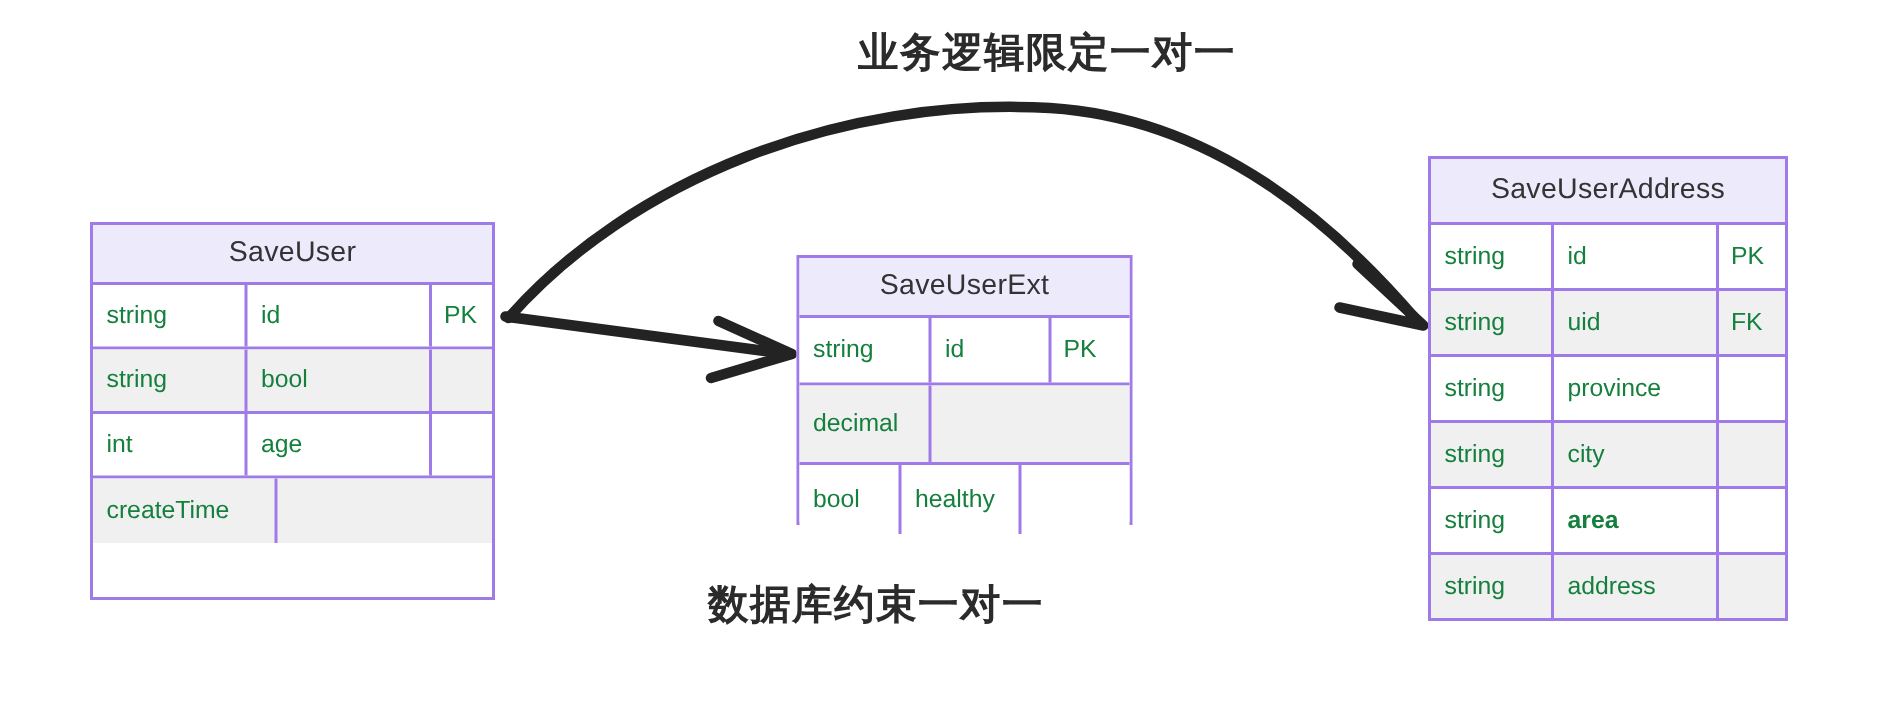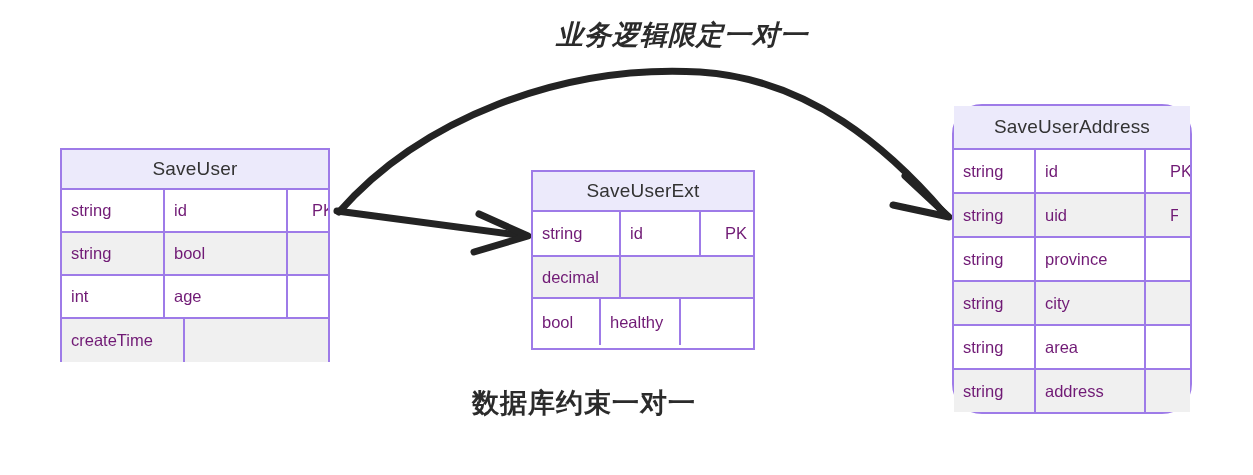--- a/index.html
+++ b/index.html
@@ -45,33 +45,33 @@
   .entity-row:last-child {
     border-bottom: none;
   }
   .entity-row.odd  { background: #ffffff; }
   .entity-row.even { background: #F0F0F0; }
   .cell {
     box-sizing: border-box;
     display: flex;
     align-items: center;
     font-size: 16.5px;
-    color: #701a75;
+    color: #15803d;
     padding-left: 9px;
     overflow: hidden;
     white-space: nowrap;
   }
   .cell.c-type {
     border-right: 2px solid #9E7BE8;
   }
   .cell.c-name {
     border-right: 2px solid #9E7BE8;
   }
   .cell.c-key {
-    padding-left: 24px;
+    padding-left: 8px;
   }
   
   #arrow-layer {
     position: absolute;
     left: 0;
     top: 0;
     width: 1253px;
     height: 475px;
     pointer-events: none;
   }
@@ -97,25 +97,25 @@
       <path d="M 339,212 C 420,120 560,64 700,72 C 810,79 890,150 944,213" fill="none" stroke="#232323" stroke-width="7" stroke-linecap="round" stroke-linejoin="round"></path>
       <path d="M 905,176 L 949,217 L 893,205" fill="none" stroke="#232323" stroke-width="7" stroke-linecap="round" stroke-linejoin="round"></path>
     </g>
 
     <g>
       <path d="M 337,211 L 525,236" fill="none" stroke="#232323" stroke-width="7" stroke-linecap="round" stroke-linejoin="round"></path>
       <path d="M 479,214 L 528,236 L 474,252" fill="none" stroke="#232323" stroke-width="7" stroke-linecap="round" stroke-linejoin="round"></path>
     </g>
   </svg>
 
-  <div class="rel-label" style="left:556px; top:17px;font-style:italic;">业务逻辑限定一对一</div>
+  <div class="rel-label" style="left:572px; top:17px;">业务逻辑限定一对一</div>
 
   <div class="rel-label" style="left:472px; top:385px;">数据库约束一对一</div>
 
-  <div class="entity" style="left:60px; top:148px; width:270px; height:214px;">
+  <div class="entity" style="left:60px; top:148px; width:270px; height:252px;">
     <div class="entity-title" style="height:40px;">SaveUser</div>
 
     <div class="entity-row odd" style="height:43px;">
       <div class="cell c-type" style="width:103px;">string</div>
       <div class="cell c-name" style="width:123px;">id</div>
       <div class="cell c-key" style="width:40px;">PK</div>
     </div>
     <div class="entity-row even" style="height:43px;">
       <div class="cell c-type" style="width:103px;">string</div>
       <div class="cell c-name" style="width:123px;">bool</div>
@@ -133,32 +133,32 @@
   </div>
 
   <div class="entity" style="left:531px; top:170px; width:224px; height:180px;">
     <div class="entity-title" style="height:40px;">SaveUserExt</div>
 
     <div class="entity-row odd" style="height:45px;">
       <div class="cell c-type" style="width:88px;">string</div>
       <div class="cell c-name" style="width:80px;">id</div>
       <div class="cell c-key" style="width:52px;">PK</div>
     </div>
-    <div class="entity-row even" style="height:42px;">
+    <div class="entity-row even" style="height:53px;">
       <div class="cell c-type" style="width:88px;">decimal</div>
       <div class="cell c-key" style="width:52px;"></div>
     </div>
     <div class="entity-row odd" style="height:46px;">
       <div class="cell c-type" style="width:68px;">bool</div>
       <div class="cell c-name" style="width:80px;">healthy</div>
       <div class="cell c-key" style="width:52px;"></div>
     </div>
   </div>
 
-  <div class="entity" style="left:952px; top:104px; width:240px; height:310px;border-radius:30px;">
+  <div class="entity" style="left:952px; top:104px; width:240px; height:310px;">
     <div class="entity-title" style="height:44px;">SaveUserAddress</div>
 
     <div class="entity-row odd" style="height:44px;">
       <div class="cell c-type" style="width:82px;">string</div>
       <div class="cell c-name" style="width:110px;">id</div>
       <div class="cell c-key" style="width:44px;">PK</div>
     </div>
     <div class="entity-row even" style="height:44px;">
       <div class="cell c-type" style="width:82px;">string</div>
       <div class="cell c-name" style="width:110px;">uid</div>
@@ -169,21 +169,21 @@
       <div class="cell c-name" style="width:110px;">province</div>
       <div class="cell c-key" style="width:44px;"></div>
     </div>
     <div class="entity-row even" style="height:44px;">
       <div class="cell c-type" style="width:82px;">string</div>
       <div class="cell c-name" style="width:110px;">city</div>
       <div class="cell c-key" style="width:44px;"></div>
     </div>
     <div class="entity-row odd" style="height:44px;">
       <div class="cell c-type" style="width:82px;">string</div>
-      <div class="cell c-name" style="width:110px;">area</div>
+      <div class="cell c-name" style="width:110px;font-weight:bold;">area</div>
       <div class="cell c-key" style="width:44px;"></div>
     </div>
     <div class="entity-row even" style="height:42px;">
       <div class="cell c-type" style="width:82px;">string</div>
       <div class="cell c-name" style="width:110px;">address</div>
       <div class="cell c-key" style="width:44px;"></div>
     </div>
   </div>
 
 </div>

